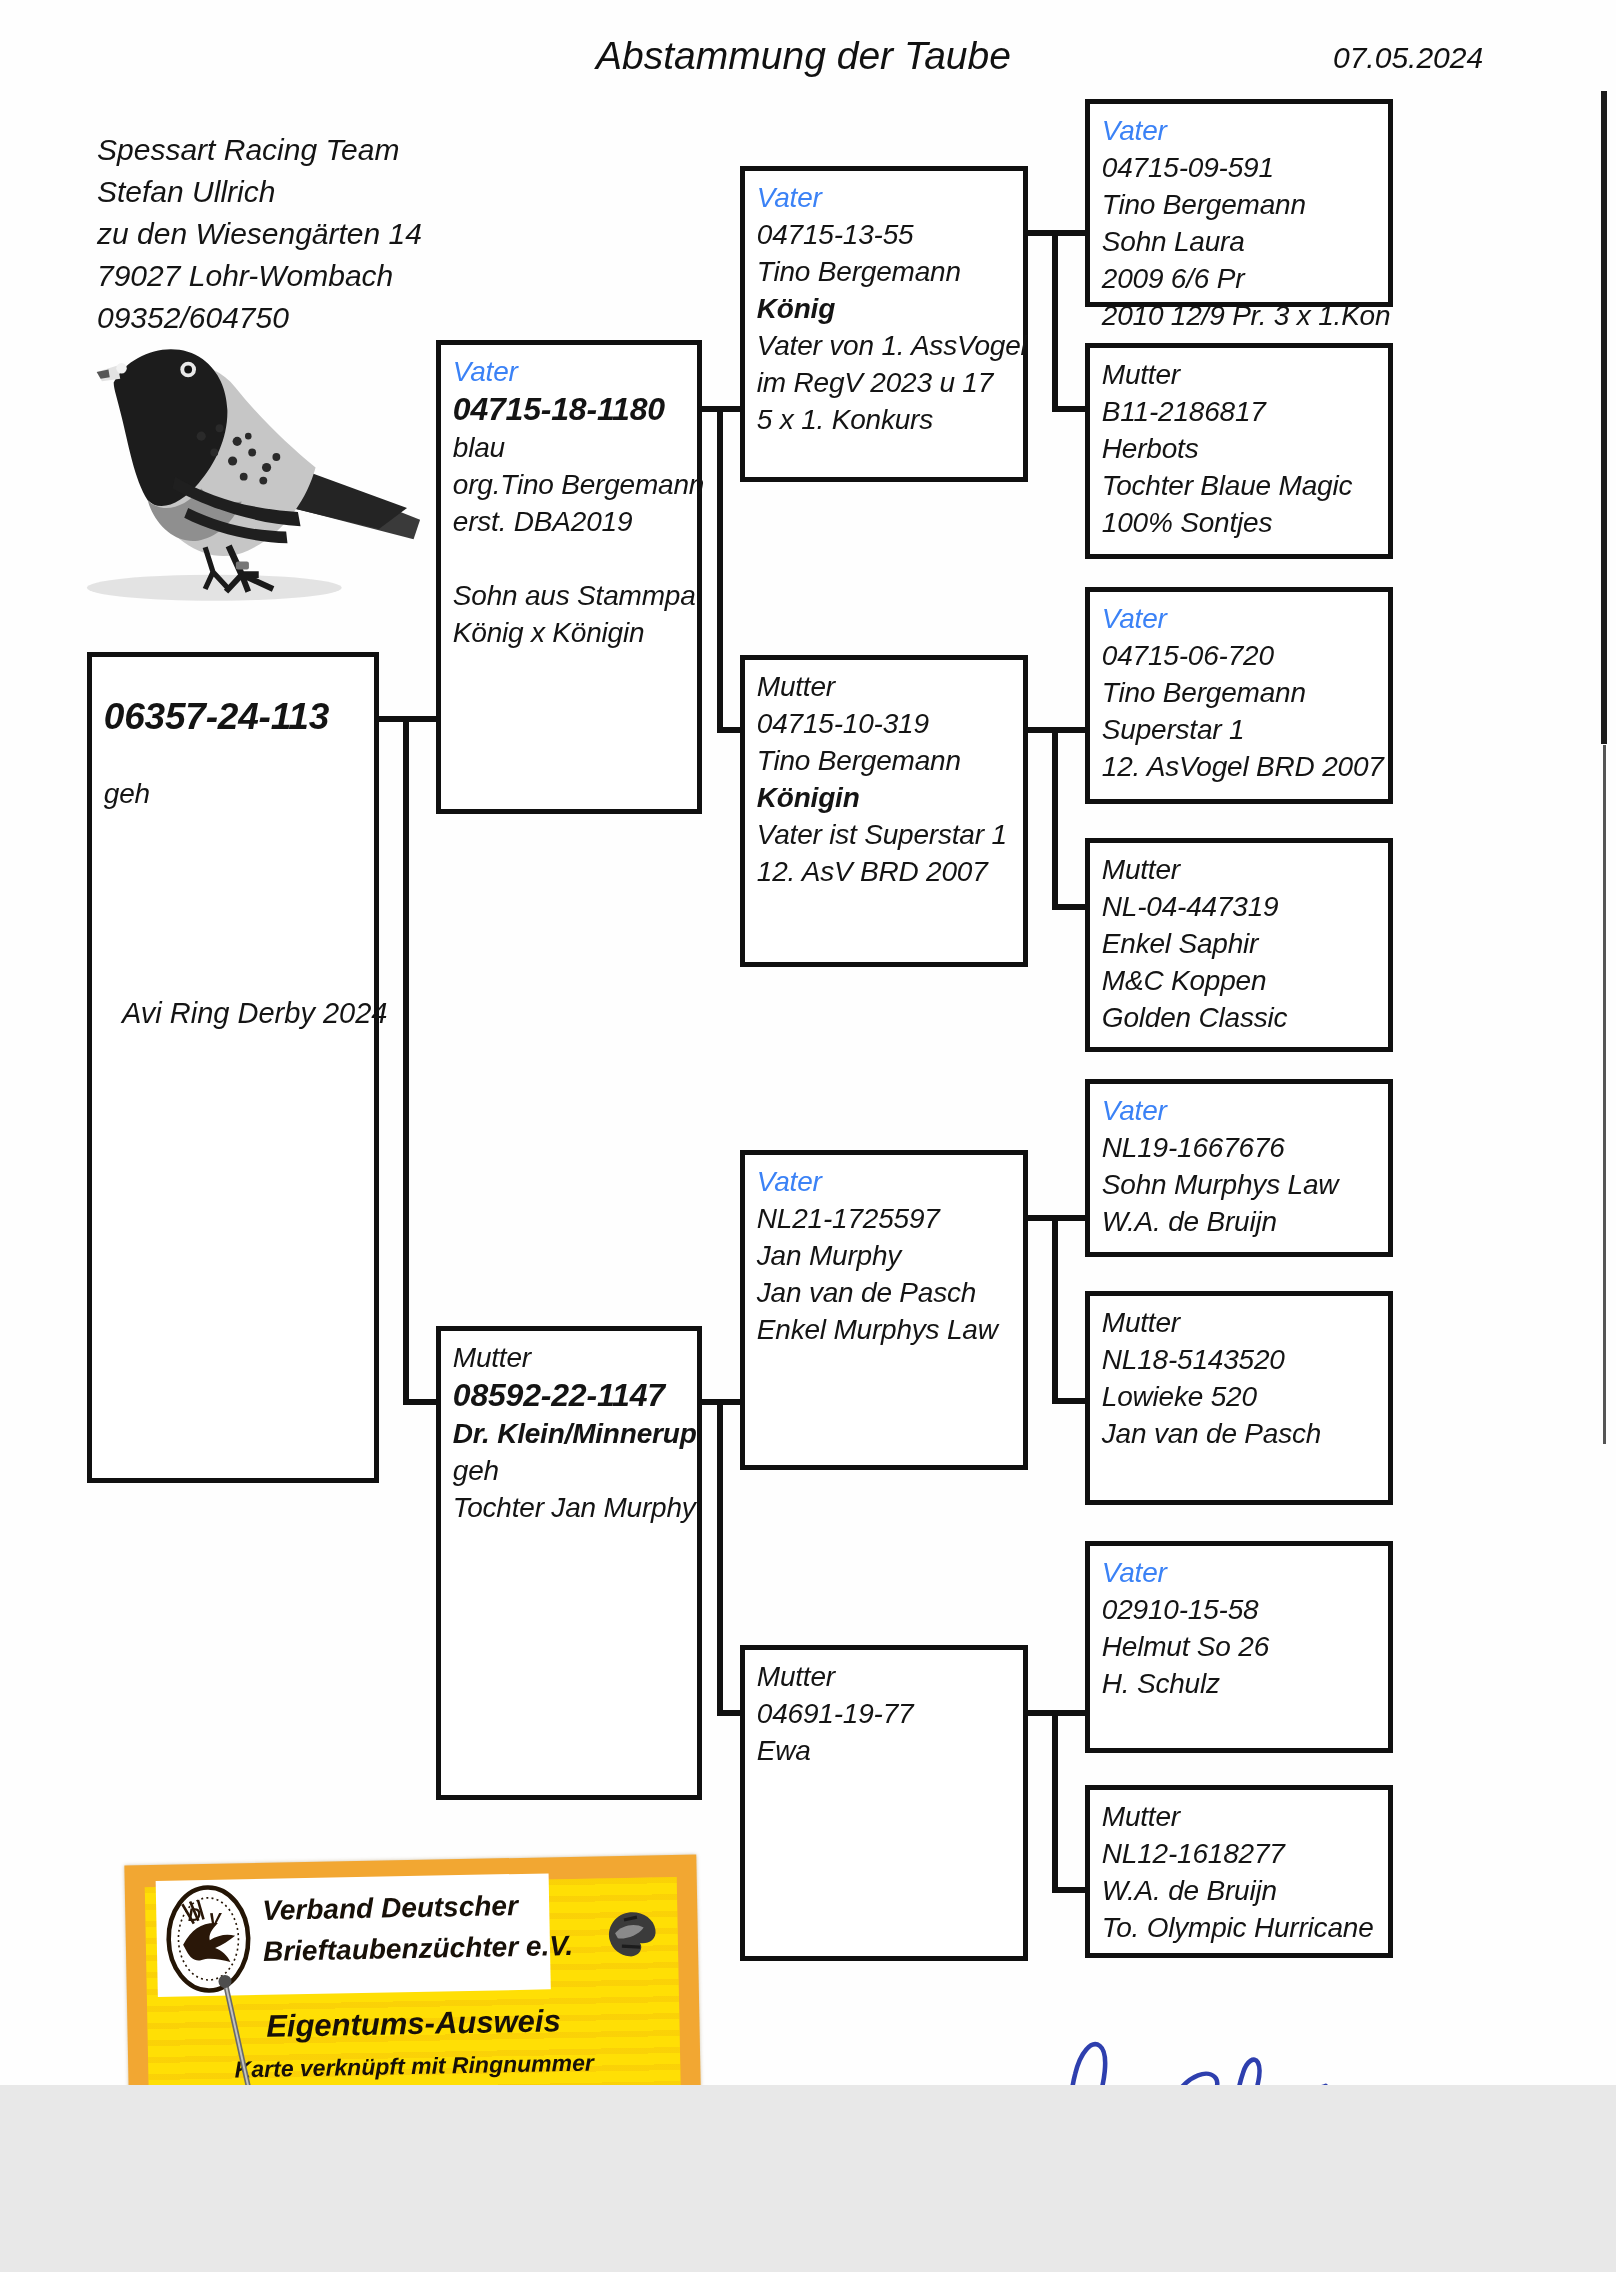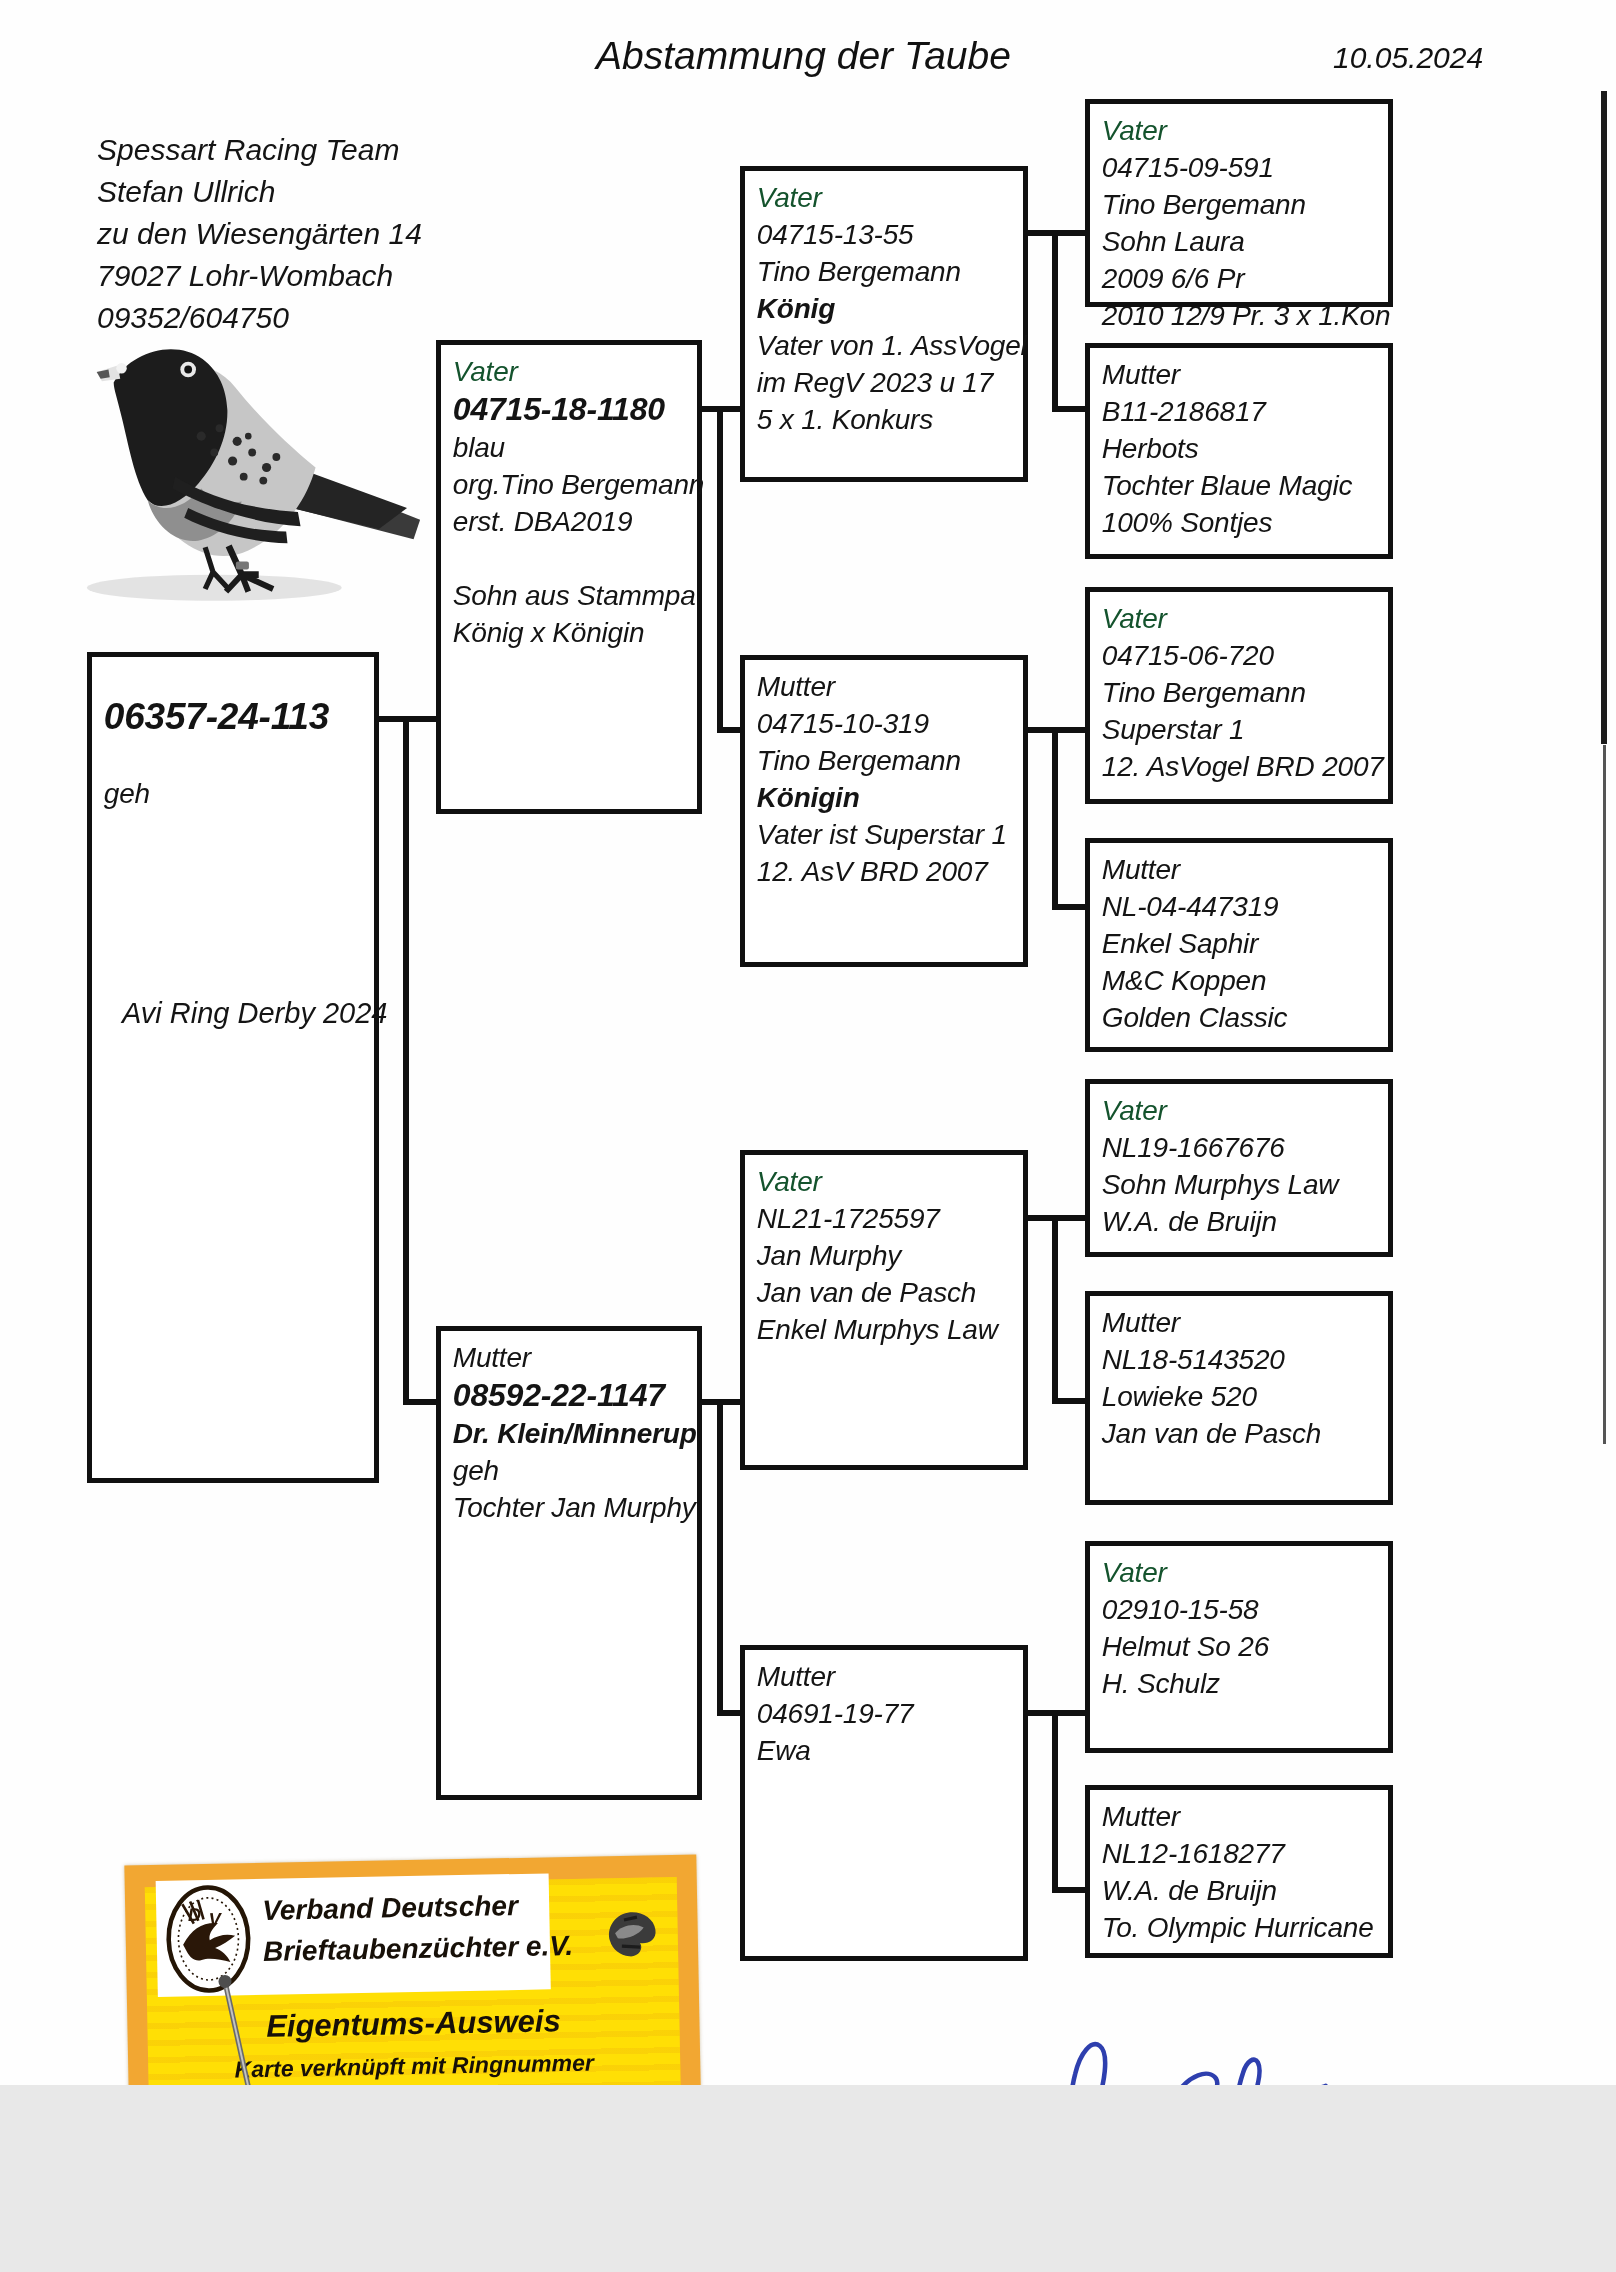--- a/index.html
+++ b/index.html
@@ -15,21 +15,21 @@
     position:absolute; left:1333px; top:41px; width:196px; font-size:30px; color:#111;
   }
   .owner { position:absolute; left:97px; top:129px; }
   .owner div { font-size:30px; line-height:42px; white-space:nowrap; }
 
   .pbox {
     position:absolute; border:5.9px solid #101010; background:#ffffff;
     box-sizing:border-box; padding:7.8px 6.5px 0 11.8px;
   }
   .bline { font-size:28px; line-height:37px; min-height:37px; white-space:nowrap; letter-spacing:-0.2px; }
-  .red  { color:#14532d; }
+  .red  { color:#3b82f6; }
   .b    { font-weight:bold; }
   .ring1 { font-size:37px; font-weight:bold; line-height:43px; min-height:43px; }
   .ring2 { font-size:32px; font-weight:bold; line-height:39px; min-height:39px; }
   .note { position:absolute; left:30px; top:340px; font-size:29px; white-space:nowrap; }
 
   .hl, .vl { position:absolute; background:#101010; }
   .hl { height:5.9px; } .vl { width:5.9px; }
 
   .artifact { position:absolute; background:#1c1c1c; }
 
@@ -57,21 +57,21 @@
   .ccol .clabel { font-size:23.5px; font-weight:bold; }
   .ccol .cval   { font-size:26px; font-weight:bold; margin-top:14.4px; }
   .ccol .u { height:3.3px; background:#1b1208; margin-top:5.2px; }
 </style>
 </head>
 <body>
 
 <div id="page">
 
   <div class="title">Abstammung der Taube</div>
-  <div class="date">10.05.2024</div>
+  <div class="date">07.05.2024</div>
 
   <div class="owner">
     <div>Spessart Racing Team</div>
     <div>Stefan Ullrich</div>
     <div>zu den Wiesengärten 14</div>
     <div>79027 Lohr-Wombach</div>
     <div>09352/604750</div>
   </div>
 
   <svg style="position:absolute;left:77px;top:312px;" width="353" height="294" viewBox="0 0 540 450">

